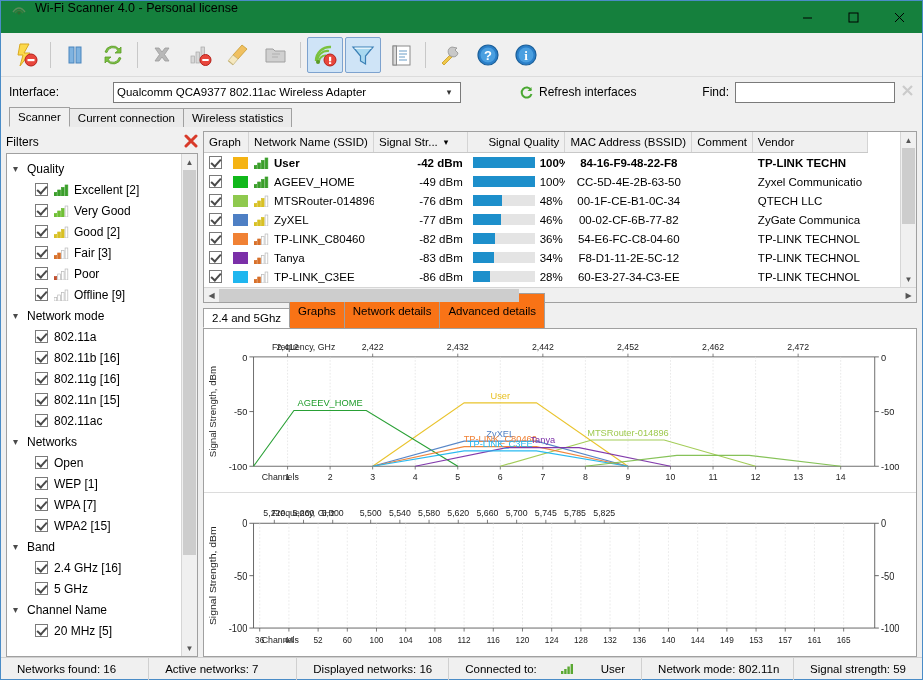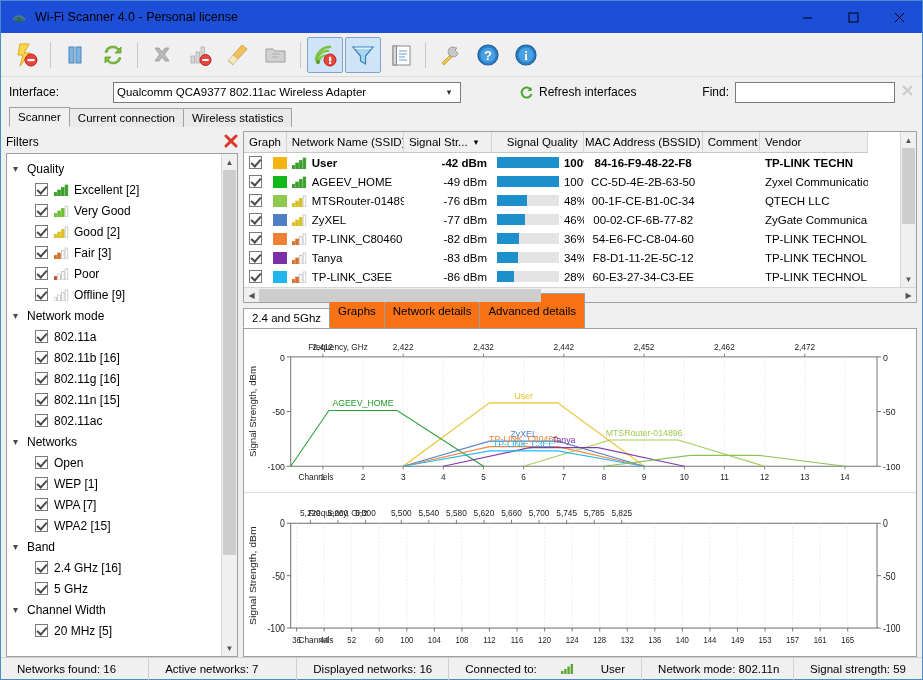--- a/index.html
+++ b/index.html
@@ -8,21 +8,21 @@
     width: 923px; height: 680px;
     font-family: "Liberation Sans", sans-serif;
     font-size: 12px;
     color: #000;
     background: #f0f0f0;
     overflow: hidden;
   }
   .window { width:923px; height:680px; background:#f0f0f0; border:1px solid #4a8cc7; display:flex; flex-direction:column; }
 
   
-  .titlebar { height:32px; background:#1d4ed8; display:flex; align-items:center; flex:0 0 auto; }
+  .titlebar { height:32px; background:#15803d; display:flex; flex:0 0 auto; }
   .title-icon { width:16px; height:16px; margin-left:10px; margin-right:8px; position:relative; }
   .title-icon svg { display:block; }
   .title-text { font-size:12.5px; color:#000; flex:1; }
   .win-btns { display:flex; height:32px; }
   .win-btn { width:46px; height:32px; display:flex; align-items:center; justify-content:center; }
   .win-btn svg { display:block; }
 
   
   .menubar { height:22px; background:#f0f0f0; display:flex; align-items:center; padding-left:6px; flex:0 0 auto; }
   .menu-item { padding:3px 9px; font-size:12px; color:#000; }
@@ -49,21 +49,21 @@
   
   .tabstrip { height:20px; display:flex; align-items:flex-end; padding-left:8px; background:#f0f0f0; flex:0 0 auto; }
   .tab { height:19px; padding:0 8px; font-size:11.5px; display:flex; align-items:center;
          border:1px solid #a0a0a0; border-bottom:none; background:#eaeaea; margin-right:-1px; }
   .tab.sel { background:#f0f0f0; height:20px; border-bottom:1px solid #f0f0f0; position:relative; z-index:2; }
 
   
   .content { flex:1; display:flex; padding:4px 5px 0 5px; min-height:0; }
 
   
-  .filters { width:232px; display:flex; flex-direction:column; flex:0 0 auto; }
+  .filters { width:192px; display:flex; flex-direction:column; flex:0 0 auto; }
   .filters-head { display:flex; align-items:center; height:22px; }
   .filters-title { font-size:12px; flex:1; }
   .filters-box { flex:1; border:1px solid #a0a0a0; background:#fff; display:flex; min-height:0; }
   .filters-list { flex:1; overflow:hidden; padding:4px 0 0 0; }
   .grp { display:flex; align-items:center; height:21px; padding-left:6px; }
   .grp-chev { width:14px; color:#4a4a4a; font-size:10px; }
   .grp-name { font-size:12px; }
   .fitem { display:flex; align-items:center; height:21px; padding-left:28px; }
   .cbx { width:13px; height:13px; border:1px solid #7a7a7a; background:#fff; margin-right:6px; position:relative; flex:0 0 auto; }
   .cbx.on::after { content:""; position:absolute; left:3px; top:0px; width:4px; height:8px;
@@ -415,21 +415,21 @@
             <div class="fitem">
               <span class="cbx on"></span>
               <span class="fitem-label">2.4 GHz [16]</span>
             </div>
             <div class="fitem">
               <span class="cbx on"></span>
               <span class="fitem-label">5 GHz</span>
             </div>
             <div class="grp">
               <span class="grp-chev">▾</span>
-              <span class="grp-name">Channel Width</span>
+              <span class="grp-name">Channel Name</span>
             </div>
             <div class="fitem">
               <span class="cbx on"></span>
               <span class="fitem-label">20 MHz [5]</span>
             </div>
           </div>
         <div class="vsb">
           <div class="vsb-arrow">▲</div>
           <div class="vsb-track">
             <div class="vsb-thumb" style="top:0; height:82%;"></div>

